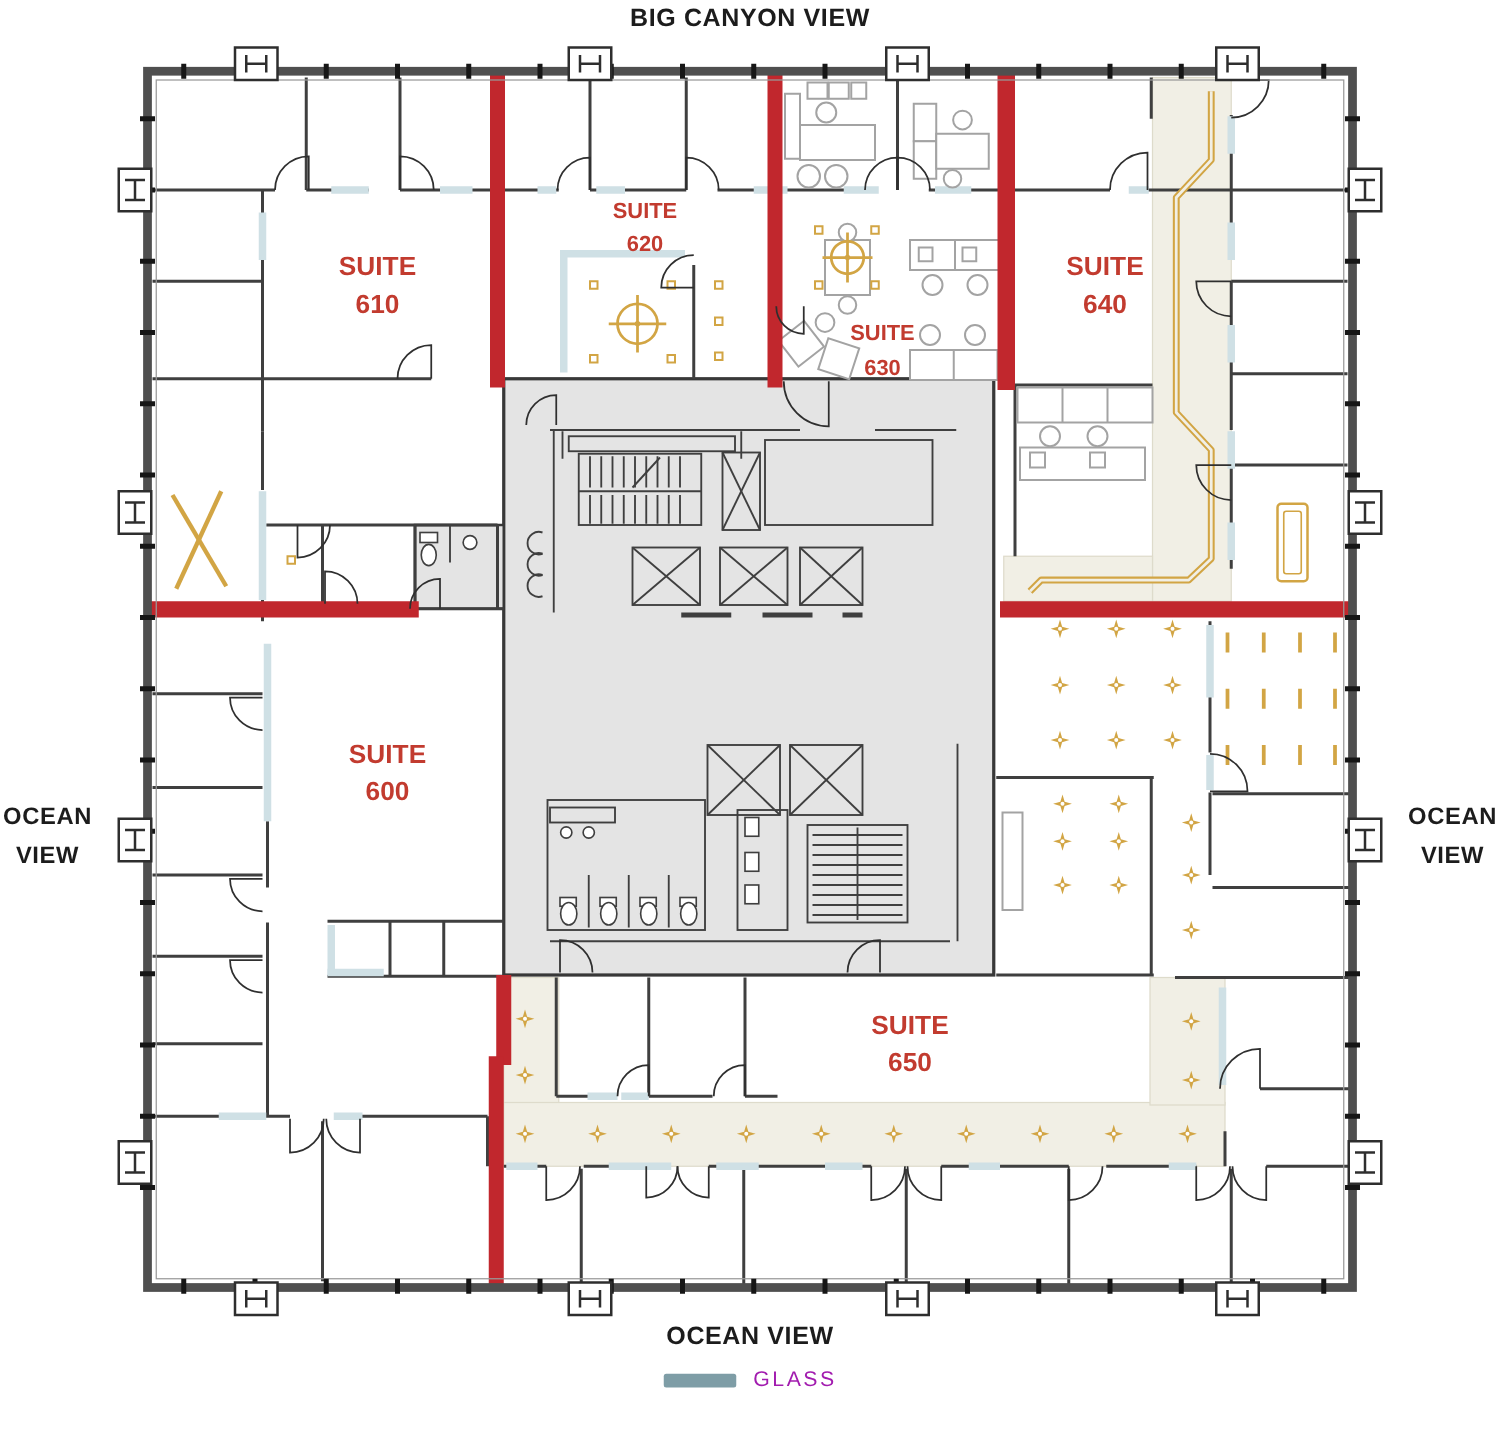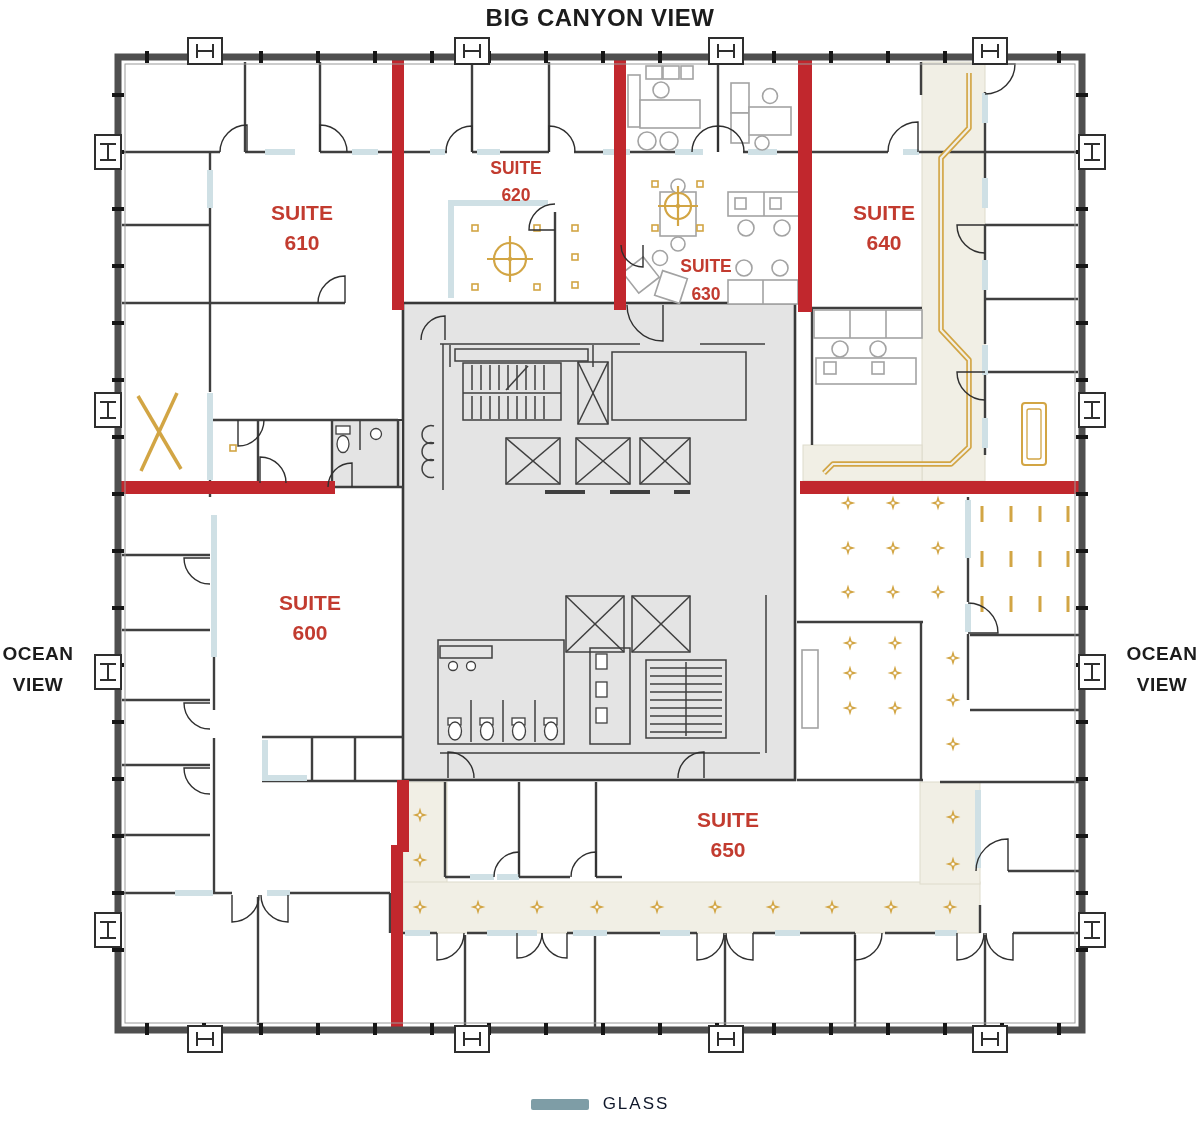--- a/index.html
+++ b/index.html
@@ -1,18 +1,18 @@
 <!DOCTYPE html>
 <html style="--c-demising: #c1272d; --c-suite-text: #c23b2f; --c-glass-wall: #cfe0e5; --c-glass-legend: #7e9da6; --c-gold: #d2a544; --c-open-ceiling: #f1efe5; --c-open-ceiling-border: #cdc49e; --c-wall: #3f3f3f; --c-core-fill: #e4e4e4; --c-ink: #1c1c1c;"><head>
 <meta charset="utf-8">
 <style>
   html,body{margin:0;padding:0;background:#fff;}
   .canvas{position:relative;width:1200px;height:1146px;background:#fff;overflow:hidden;
           font-family:"Liberation Sans",sans-serif;}
-  .edge-label{position:absolute;color:var(--c-ink,#1c1c1c);font-weight:600;font-size:24px;
+  .edge-label{position:absolute;color:var(--c-ink,#1c1c1c);font-weight:600;font-size:20px;
               letter-spacing:.5px;text-align:center;}
   .edge-top{left:0;right:0;top:4px;}
   .edge-bottom{left:0;right:0;top:1058px;}
   .edge-left{left:0;top:638px;width:76px;line-height:31px;font-size:19px;}
   .edge-right{left:1124px;top:638px;width:76px;line-height:31px;font-size:19px;}
   .plan-svg{position:absolute;left:0;top:0;}
   
   .wall{stroke:var(--c-wall,#3f3f3f);stroke-width:2.4;fill:none;}
   .thin{stroke:var(--c-wall,#3f3f3f);stroke-width:1.5;fill:none;}
   .core{fill:var(--c-core-fill,#e4e4e4);stroke:#383838;stroke-width:2.6;}
@@ -30,40 +30,41 @@
   .gold-f{fill:var(--c-gold,#d2a544);}
   .zig{stroke:var(--c-gold,#d2a544);stroke-width:5.5;fill:none;stroke-linejoin:round;}
   .zig2{stroke:var(--c-open-ceiling,#f1efe5);stroke-width:2.2;fill:none;stroke-linejoin:round;}
   .suite-name{fill:var(--c-suite-text,#c23b2f);font-family:"Liberation Sans",sans-serif;
               font-size:21px;font-weight:600;text-anchor:middle;}
   .suite-sm{font-size:17.5px;}
   
   .legend{position:absolute;left:0;right:0;top:1094px;display:flex;justify-content:center;
           align-items:center;gap:54px;}
   .leg-item{display:flex;align-items:center;gap:14px;}
-  .leg-label{font-size:17px;letter-spacing:2px;color:#0f172a;font-weight:500;}
+  .leg-label{font-size:17px;letter-spacing:2px;color:#a21caf;font-weight:500;}
   .leg-glass{display:inline-block;width:58px;height:11px;border-radius:2px;
              background:var(--c-glass-legend,#7e9da6);}
   .leg-oc{display:inline-block;width:44px;height:44px;background:var(--c-open-ceiling,#f1efe5);
           border:2px solid var(--c-open-ceiling-border,#cdc49e);}
 </style>
 </head>
 <body>
 
 <div class="canvas">
 
   <div class="edge-label edge-top">BIG CANYON VIEW</div>
   <div class="edge-label edge-left">
     <div>OCEAN</div>
     <div>VIEW</div>
   </div>
   <div class="edge-label edge-right">
     <div>OCEAN</div>
     <div>VIEW</div>
   </div>
+  <div class="edge-label edge-bottom">OCEAN VIEW</div>
 
   <svg class="plan-svg" width="1200" height="1146" viewBox="0 0 1200 1146">
     <defs>
       <g id="spark">
         <path class="gold-f" d="M0,-7.5 L1.7,-1.7 L7.5,0 L1.7,1.7 L0,7.5 L-1.7,1.7 L-7.5,0 L-1.7,-1.7 Z"></path>
         <circle r="1.6" fill="#fff"></circle>
       </g>
     </defs>
 
     <g id="g-beige">

